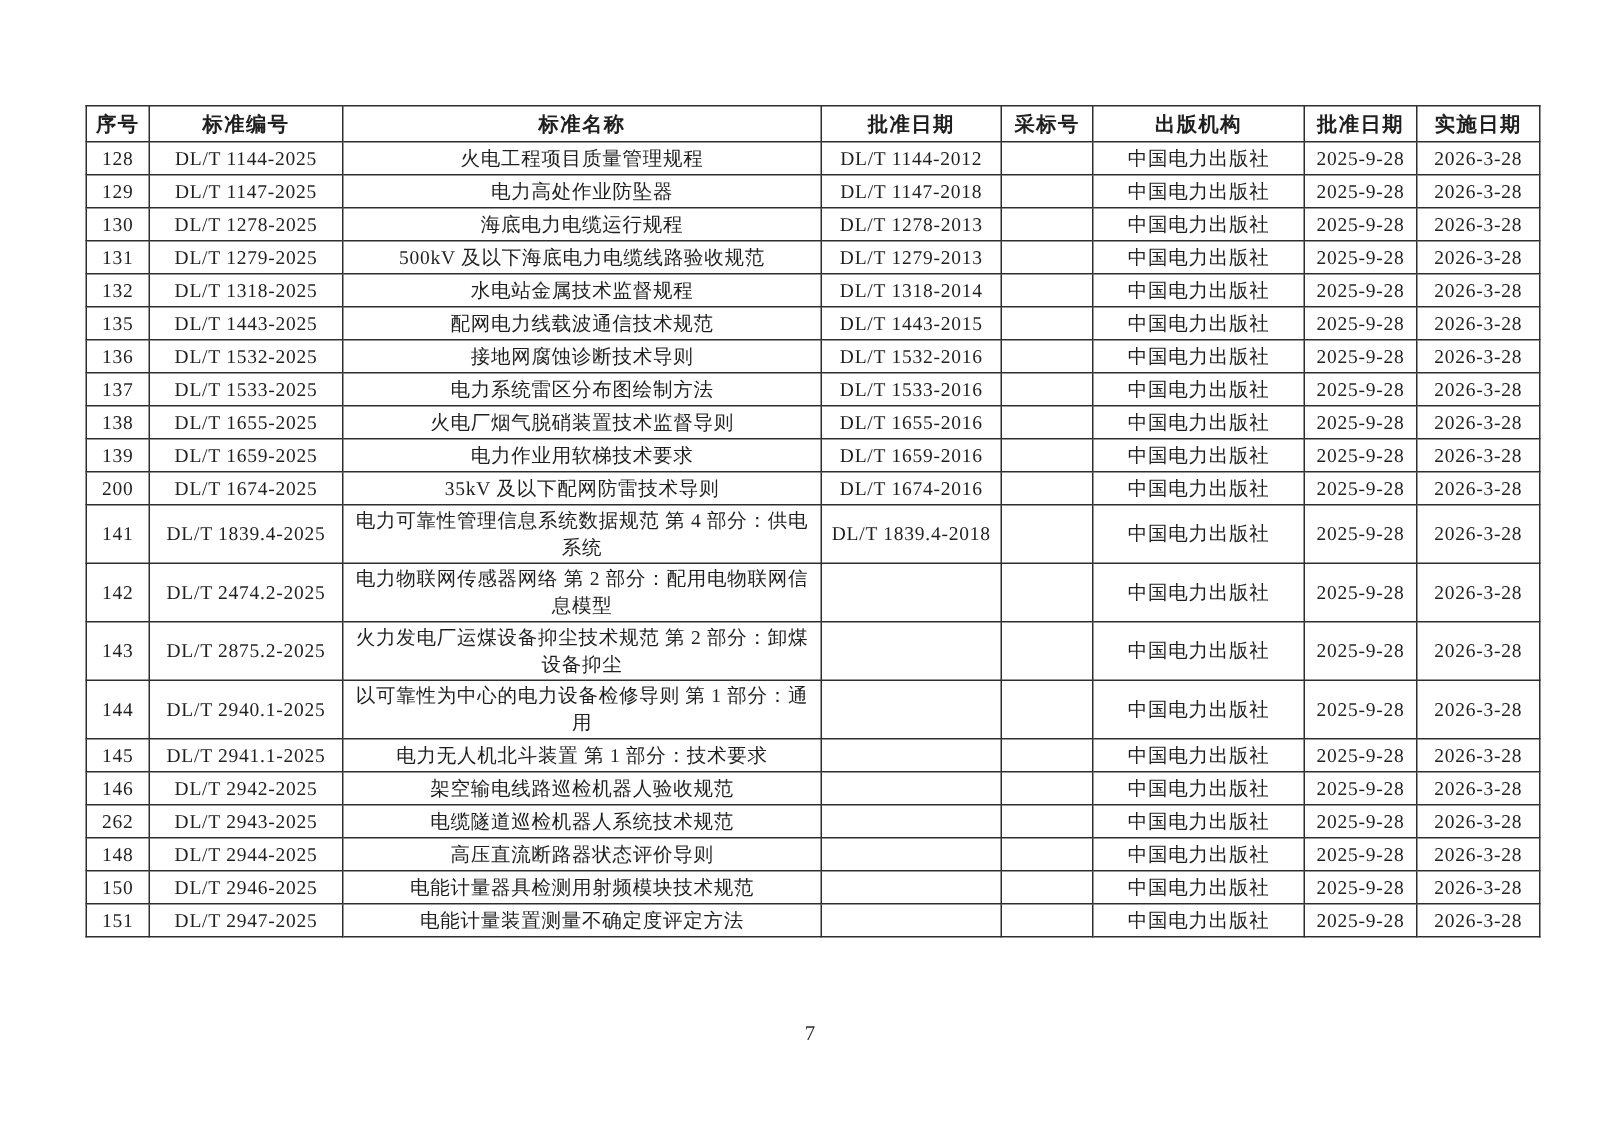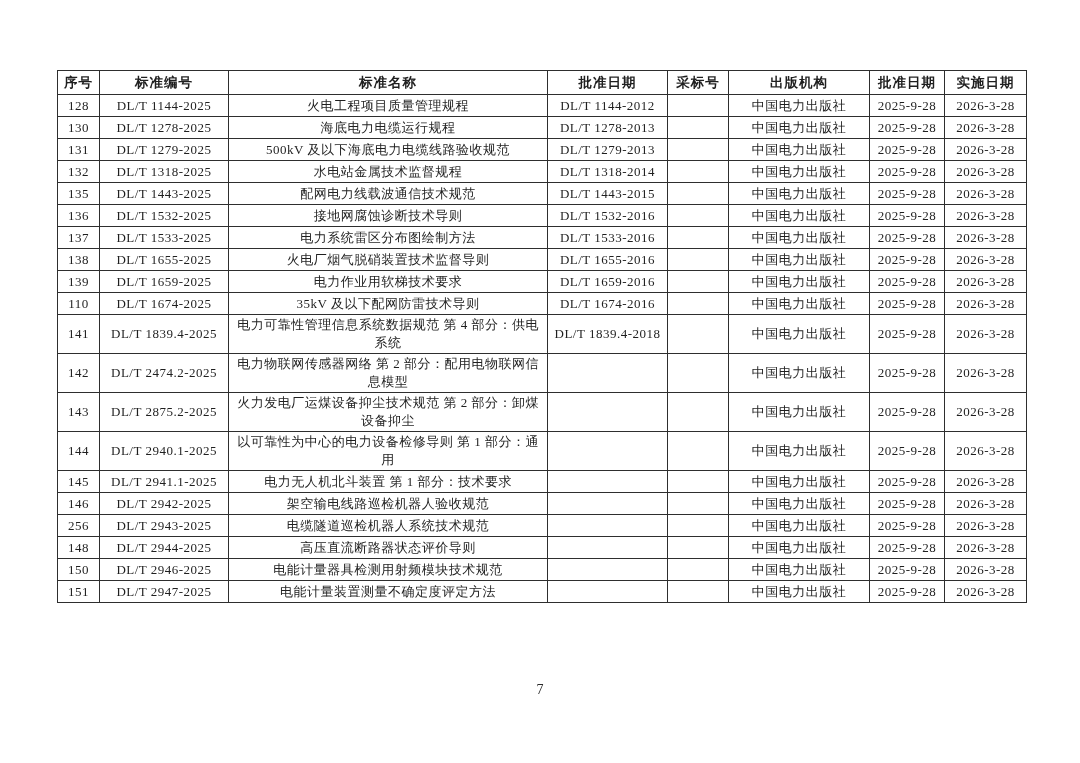--- a/index.html
+++ b/index.html
@@ -99,20 +99,30 @@
           <td>128</td>
           <td>DL/T 1144-2025</td>
           <td>火电工程项目质量管理规程</td>
           <td>DL/T 1144-2012</td>
           <td></td>
           <td>中国电力出版社</td>
           <td>2025-9-28</td>
           <td>2026-3-28</td>
         </tr>
         <tr>
+          <td>129</td>
+          <td>DL/T 1147-2025</td>
+          <td>电力高处作业防坠器</td>
+          <td>DL/T 1147-2018</td>
+          <td></td>
+          <td>中国电力出版社</td>
+          <td>2025-9-28</td>
+          <td>2026-3-28</td>
+        </tr>
+        <tr>
           <td>130</td>
           <td>DL/T 1278-2025</td>
           <td>海底电力电缆运行规程</td>
           <td>DL/T 1278-2013</td>
           <td></td>
           <td>中国电力出版社</td>
           <td>2025-9-28</td>
           <td>2026-3-28</td>
         </tr>
         <tr>
@@ -179,21 +189,21 @@
           <td>139</td>
           <td>DL/T 1659-2025</td>
           <td>电力作业用软梯技术要求</td>
           <td>DL/T 1659-2016</td>
           <td></td>
           <td>中国电力出版社</td>
           <td>2025-9-28</td>
           <td>2026-3-28</td>
         </tr>
         <tr>
-          <td>110</td>
+          <td>200</td>
           <td>DL/T 1674-2025</td>
           <td>35kV 及以下配网防雷技术导则</td>
           <td>DL/T 1674-2016</td>
           <td></td>
           <td>中国电力出版社</td>
           <td>2025-9-28</td>
           <td>2026-3-28</td>
         </tr>
         <tr>
           <td>141</td>
@@ -249,21 +259,21 @@
           <td>146</td>
           <td>DL/T 2942-2025</td>
           <td>架空输电线路巡检机器人验收规范</td>
           <td></td>
           <td></td>
           <td>中国电力出版社</td>
           <td>2025-9-28</td>
           <td>2026-3-28</td>
         </tr>
         <tr>
-          <td>256</td>
+          <td>262</td>
           <td>DL/T 2943-2025</td>
           <td>电缆隧道巡检机器人系统技术规范</td>
           <td></td>
           <td></td>
           <td>中国电力出版社</td>
           <td>2025-9-28</td>
           <td>2026-3-28</td>
         </tr>
         <tr>
           <td>148</td>

